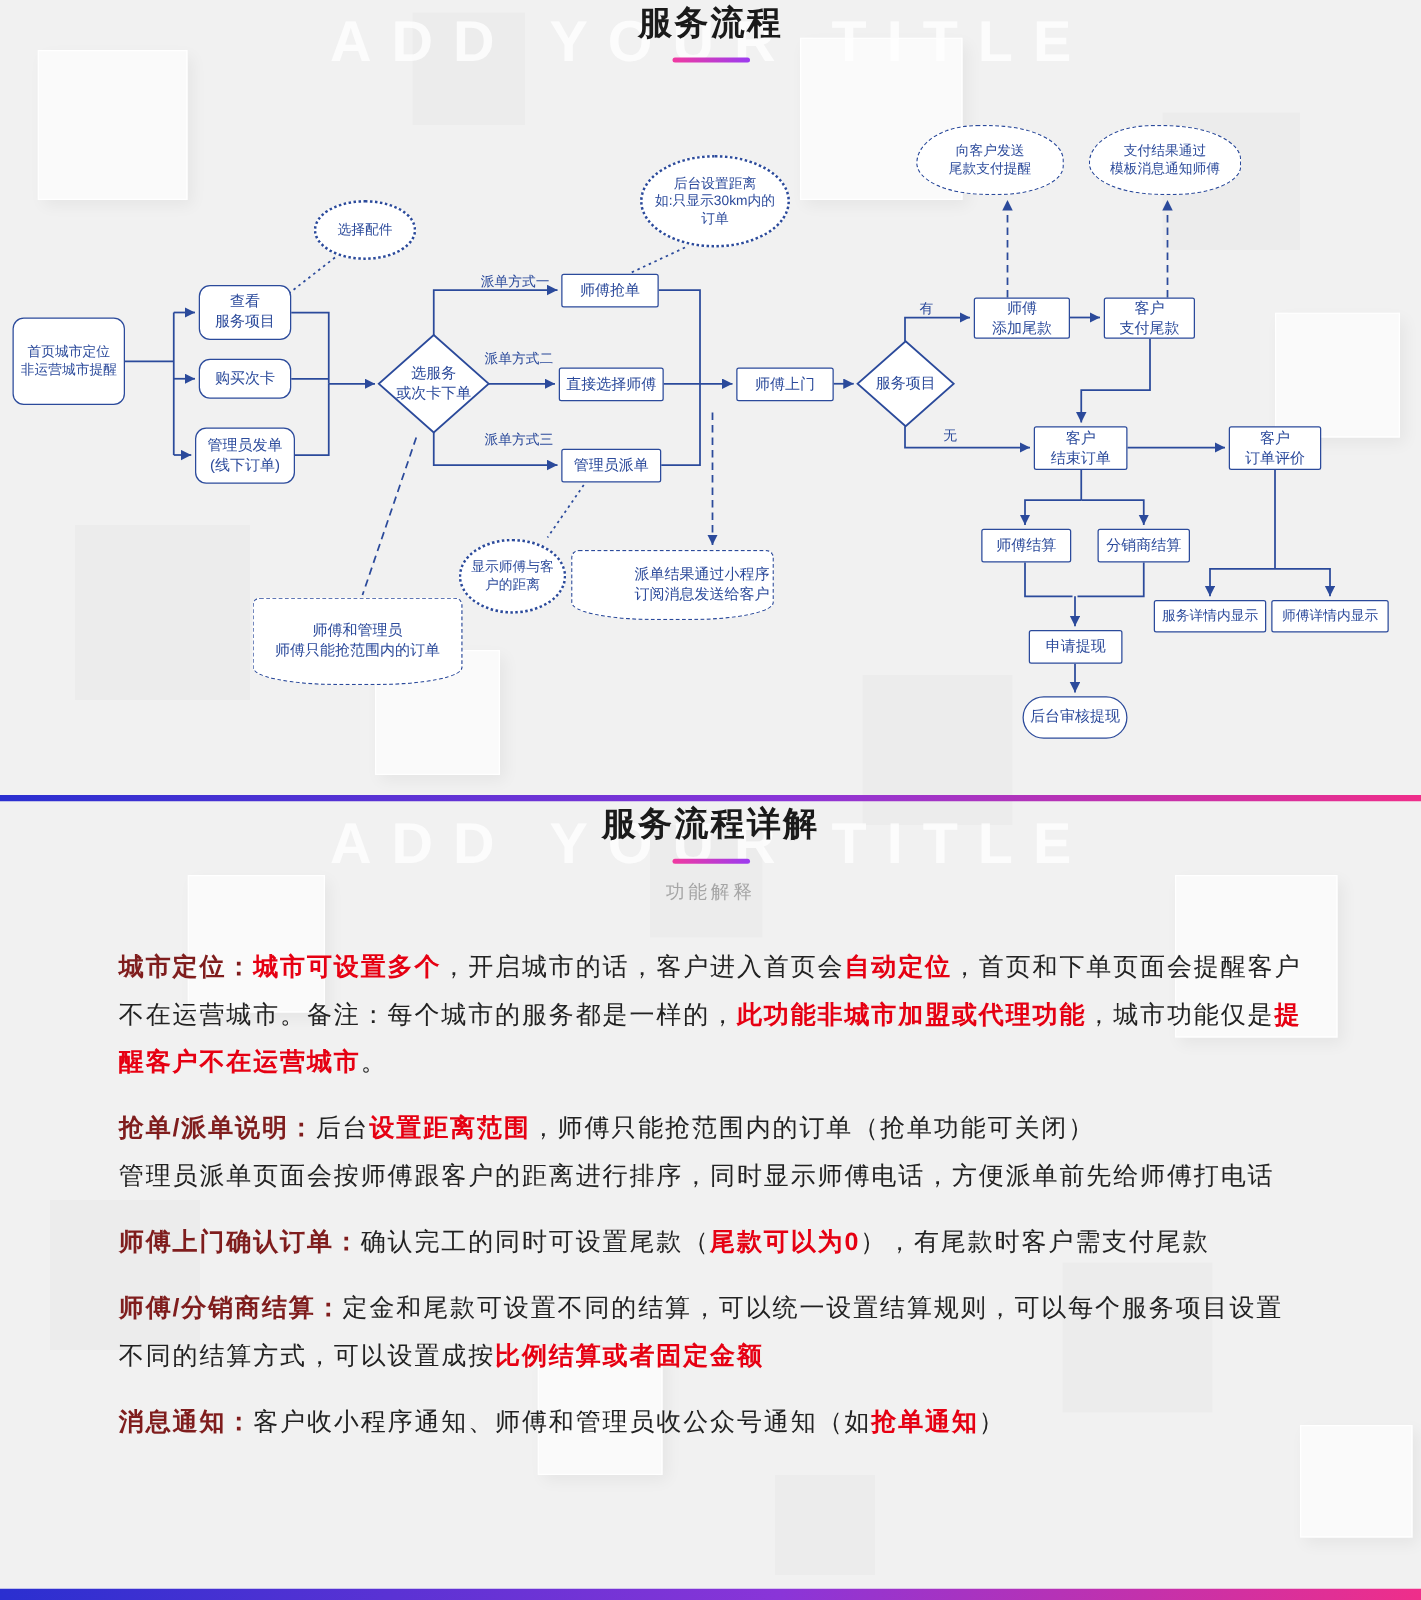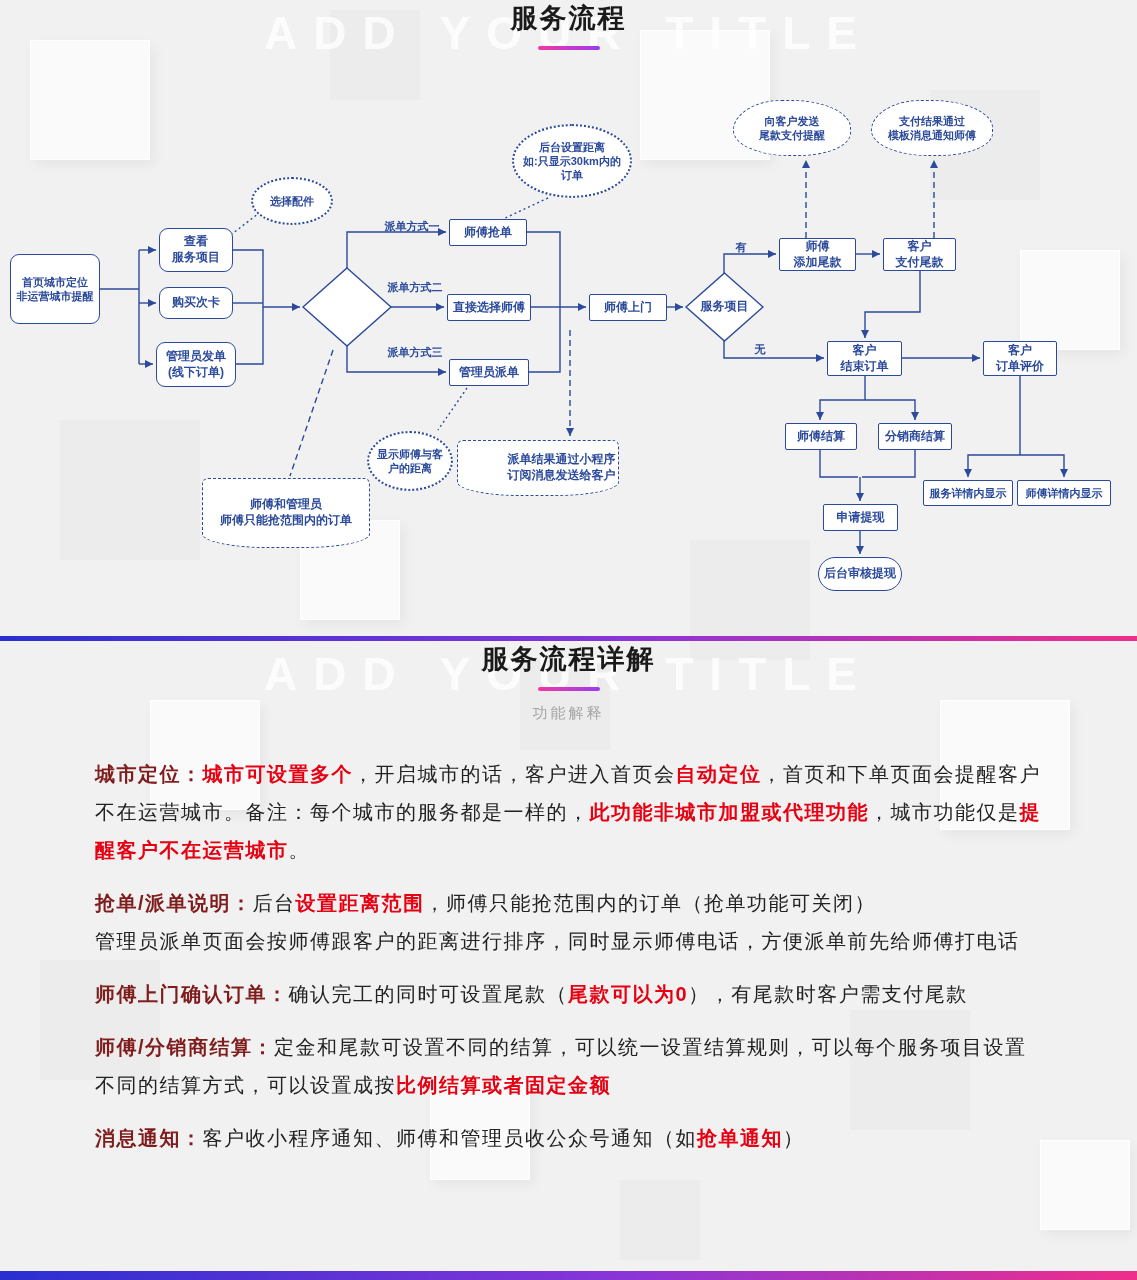--- a/index.html
+++ b/index.html
@@ -55,21 +55,21 @@
   .connectors{position:absolute;left:0;top:0;z-index:1;pointer-events:none;}
   .edge{fill:none;stroke:#2b4a9b;stroke-width:1.4;}
   .edge.dashed{stroke-dasharray:6 4;}
   .edge.dotted{stroke-dasharray:2 3;}
   .diamond-shape{fill:#ffffff;stroke:#2b4a9b;stroke-width:1.4;}
 
   .nodes{position:absolute;left:0;top:0;width:1137px;height:637px;z-index:2;pointer-events:none;}
   .node{
     position:absolute;display:flex;align-items:center;justify-content:center;
     text-align:center;white-space:pre-line;line-height:1.3;
-    color:#2b4a9b;font-weight:bold;background:#fff;border:1.4px solid #2b4a9b;
+    color:#2b4a9b;font-weight:normal;background:#fff;border:1.4px solid #2b4a9b;
     box-sizing:border-box;border-radius:2px;
   }
   .node.rounded{border-radius:9px;}
   .node.stadium{border-radius:17px;}
   .node.cloud-dotted{border-radius:50%;border-style:dotted;border-width:2px;}
   .node.cloud-dashed{border-radius:45% 55% 48% 52%/60% 55% 45% 50%;border-style:dashed;}
   .node.banner{border-style:dashed;border-radius:6px 6px 40% 40%/6px 6px 14px 14px;}
   .node.label,.node.diamond{border:none;background:transparent;}
 
   .divider{
@@ -163,21 +163,23 @@
       <polygon points="724.5,273 763,307 724.5,341 686,307" class="diamond-shape"></polygon>
     </svg>
   <div class="nodes">
       <div class="node rounded" style="left: 10px; top: 254px; width: 90px; height: 70px; font-size: 11px;">首页城市定位
 非运营城市提醒</div>
       <div class="node rounded" style="left: 159px; top: 228px; width: 74px; height: 44px; font-size: 12px;">查看
 服务项目</div>
       <div class="node rounded" style="left: 159px; top: 287px; width: 74px; height: 32px; font-size: 12px;">购买次卡</div>
       <div class="node rounded" style="left: 156px; top: 342px; width: 80px; height: 45px; font-size: 12px;">管理员发单
 (线下订单)</div>
-      <div class="node cloud-dotted" style="left: 251px; top: 177px; width: 82px; height: 48px; font-size: 11px; text-align: right;">选择配件</div>
+      <div class="node cloud-dotted" style="left: 251px; top: 160px; width: 82px; height: 48px; font-size: 11px; text-align: right;">选择配件</div>
+      <div class="node diamond" style="left: 303px; top: 268px; width: 88px; height: 78px; font-size: 12px;">选服务
+或次卡下单</div>
       <div class="node label" style="left: 379px; top: 219px; width: 66px; height: 14px; font-size: 11px;">派单方式一</div>
       <div class="node label" style="left: 382px; top: 280px; width: 66px; height: 14px; font-size: 11px;">派单方式二</div>
       <div class="node label" style="left: 382px; top: 345px; width: 66px; height: 14px; font-size: 11px;">派单方式三</div>
       <div class="node rect" style="left: 449px; top: 219px; width: 78px; height: 27px; font-size: 12px;">师傅抢单</div>
       <div class="node rect" style="left: 447px; top: 294px; width: 84px; height: 27px; font-size: 12px;">直接选择师傅</div>
       <div class="node rect" style="left: 449px; top: 359px; width: 80px; height: 27px; font-size: 12px;">管理员派单</div>
       <div class="node cloud-dotted" style="left: 512px; top: 124px; width: 120px; height: 74px; font-size: 11px;">后台设置距离
 如:只显示30km内的
 订单</div>
       <div class="node rect" style="left: 589px; top: 294px; width: 78px; height: 27px; font-size: 12px;">师傅上门</div>

